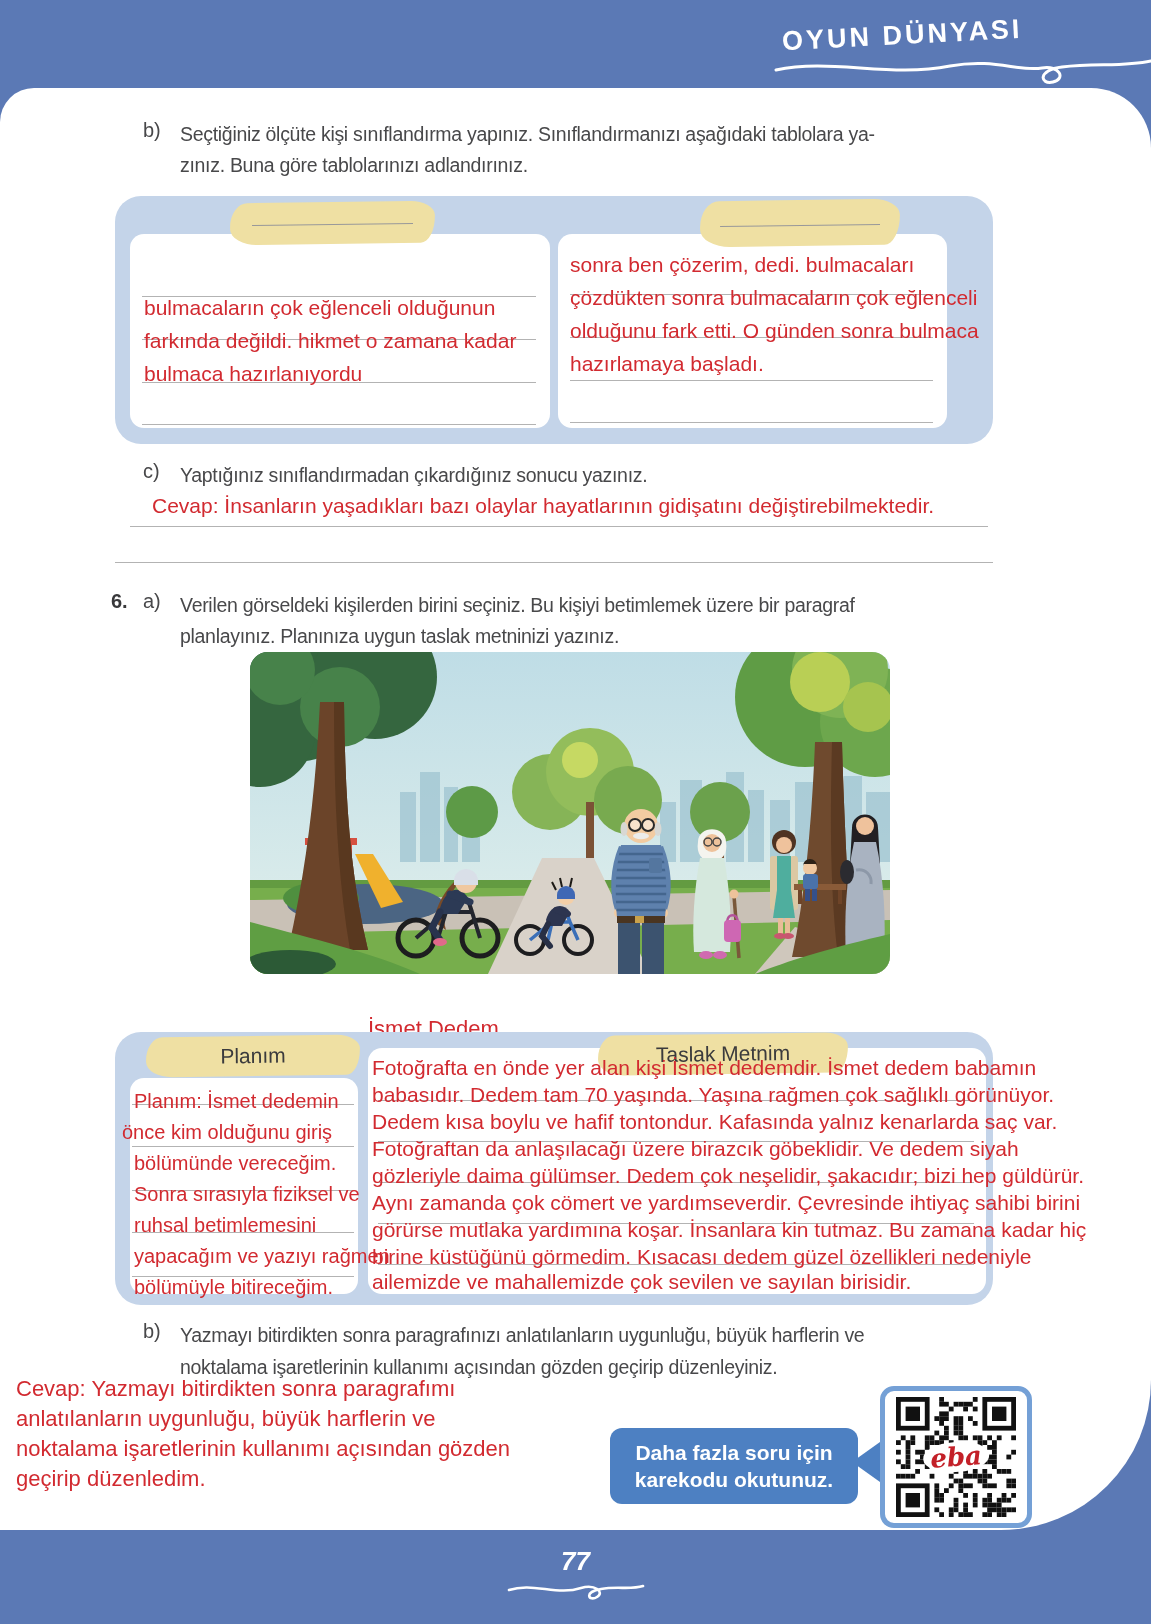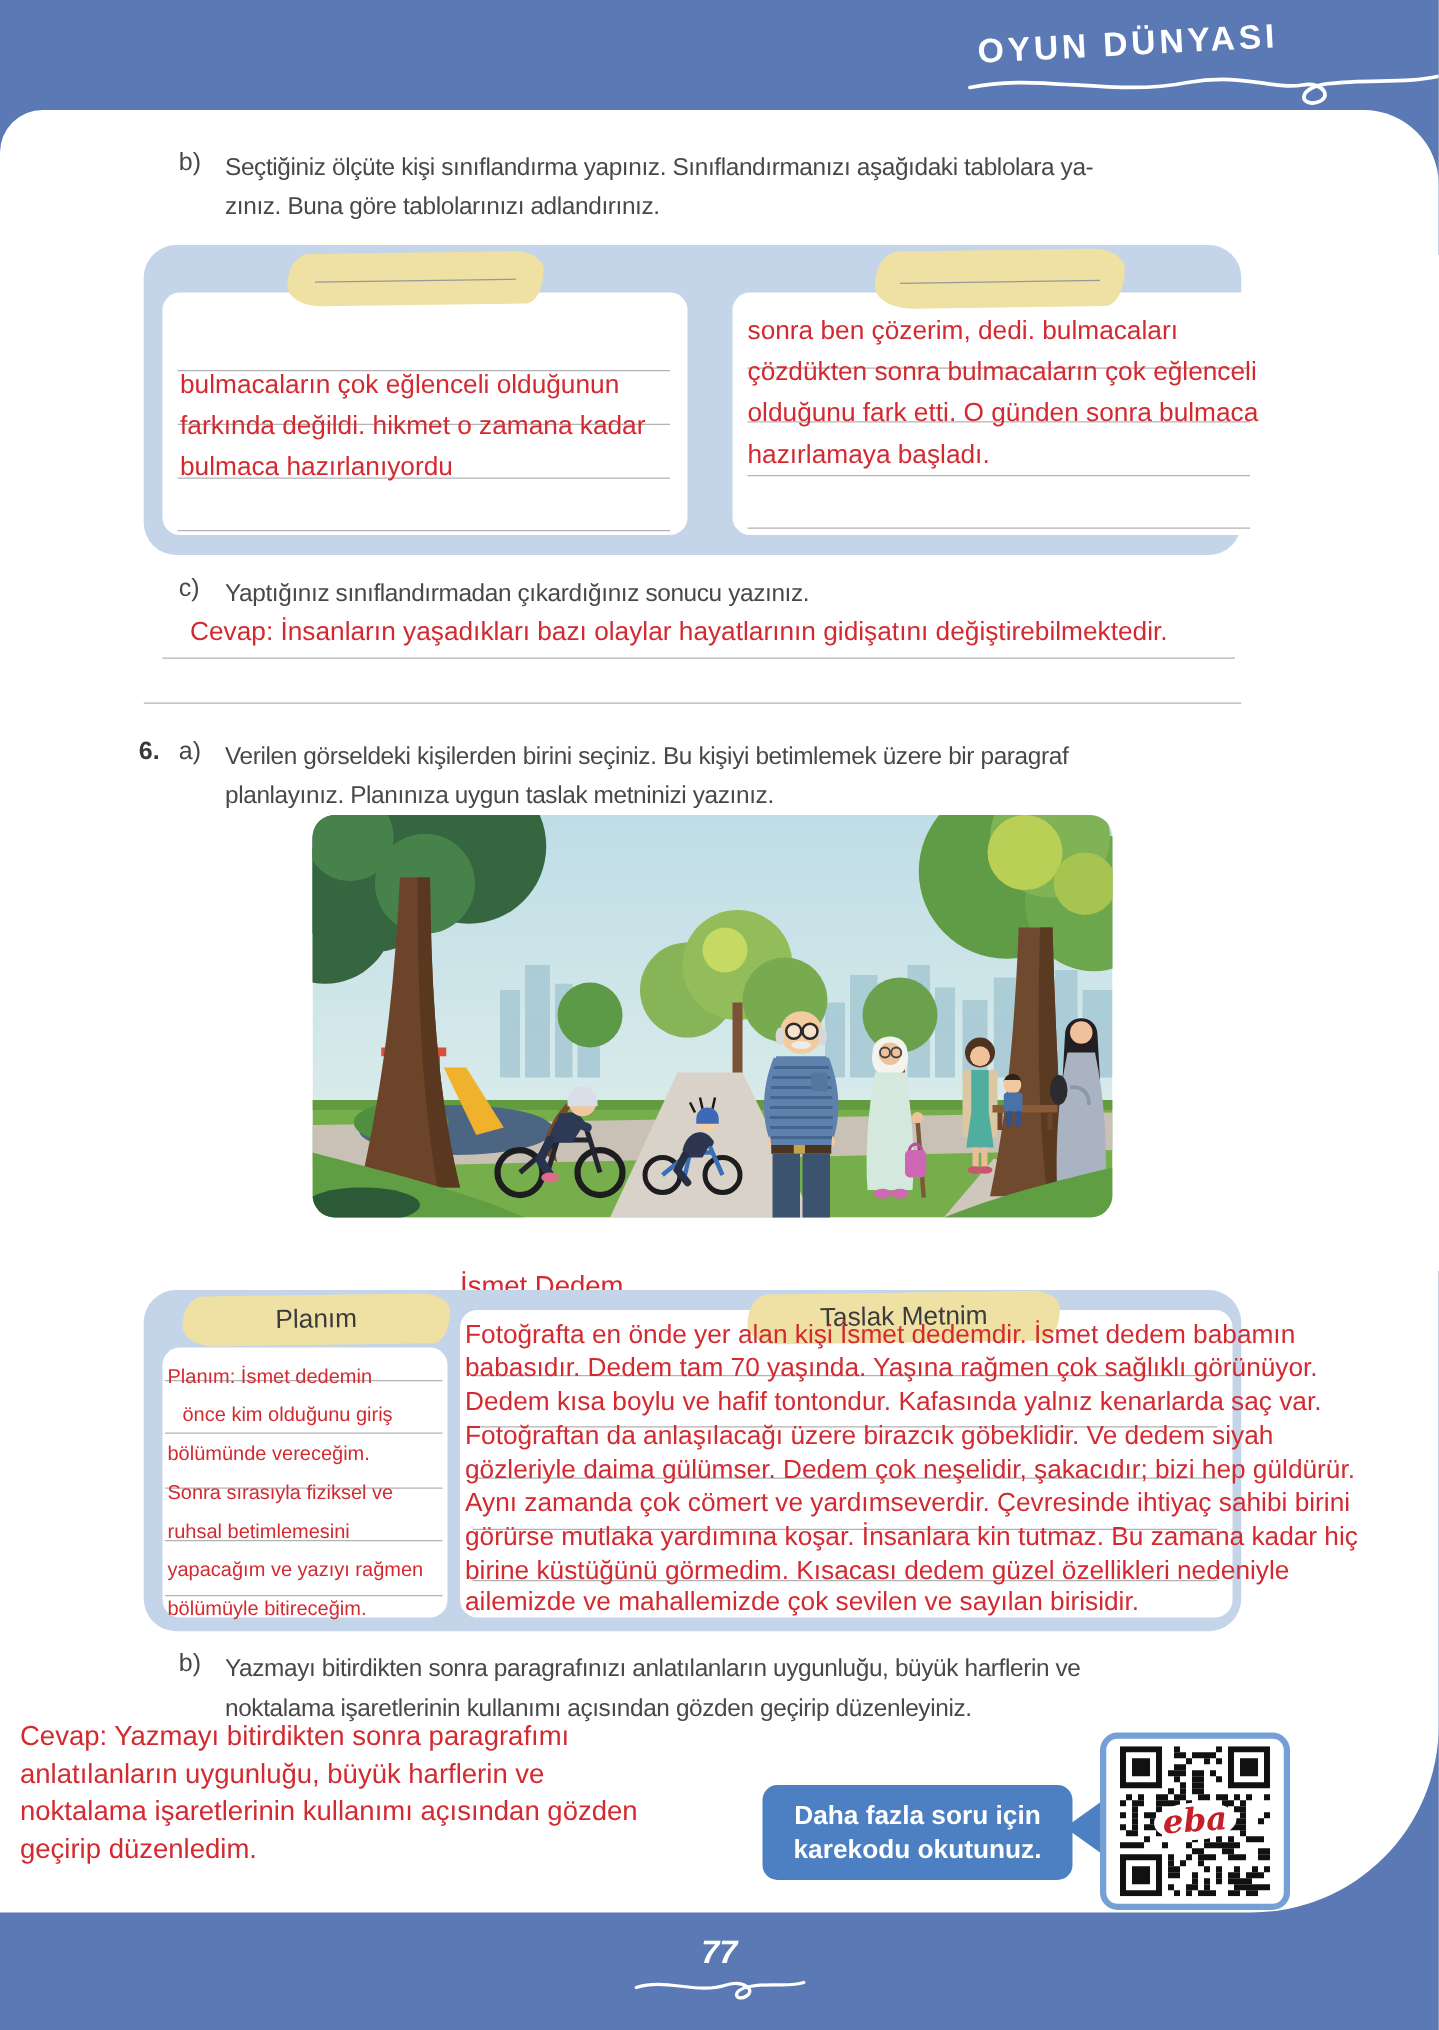--- a/index.html
+++ b/index.html
@@ -15,21 +15,21 @@
   .qlabel{font-size:20px;color:var(--ink)}
   .qnum{font-size:20px;font-weight:bold;color:#39393b}
   .red{color:var(--red);white-space:nowrap}
   .panel{background:var(--panel);border-radius:26px}
   .wbox{background:#fff;border-radius:14px}
   .blob{background:var(--highlight);border-radius:22px 30px 18px 34px / 30px 18px 34px 20px;transform:rotate(-.8deg)}
   .blobline{position:absolute;height:1px;background:#98989a}
   .rule{position:absolute;height:1px;background:var(--rule)}
   .heading{font-size:21px;color:#3b3b3d;text-align:center}
   .tansw{font-size:21px;line-height:33px}
-  .plantext{font-size:16px;line-height:31px}
+  .plantext{font-size:20px;line-height:31px}
   .drafttext{font-size:21px;line-height:27px}
   .answbig{font-size:22px;line-height:30px}
   #headerTitle{position:absolute;top:20px;right:128px;color:#fff;font-weight:bold;font-size:27px;letter-spacing:3px;transform:rotate(-3deg);font-family:"Liberation Sans",sans-serif}
   #bubble{position:absolute;left:610px;top:1428px;width:248px;height:76px;background:var(--bubble);border-radius:12px;color:#fff;font-weight:bold;font-size:21px;line-height:27px;text-align:center;padding-top:11px}
   #bubbleTail{position:absolute;left:852px;top:1442px;width:0;height:0;border-top:20px solid transparent;border-bottom:20px solid transparent;border-right:28px solid var(--bubble)}
   #qrCard{position:absolute;left:880px;top:1386px;width:152px;height:142px;background:#fff;border:5px solid var(--qrborder);border-radius:14px;padding:6px}
   #ebaLogo{position:absolute;left:50%;top:50%;transform:translate(-50%,-50%) rotate(-4deg);background:#fff;border-radius:48%;padding:0 7px;color:#c32028;font-family:"DejaVu Serif",serif;font-style:italic;font-weight:bold;font-size:26px;line-height:30px}
   #pageNum{position:absolute;left:0;top:1546px;width:1151px;text-align:center;color:#fff;font-weight:bold;font-style:italic;font-size:26px}
 </style>
 </head>
@@ -49,21 +49,21 @@
 <div class="abs panel" style="left:115px;top:196px;width:878px;height:248px"></div>
 <div class="abs wbox" style="left:130px;top:234px;width:420px;height:194px">
   <div class="rule" style="left:12px;right:14px;top:62px"></div>
   <div class="rule" style="left:12px;right:14px;top:105px"></div>
   <div class="rule" style="left:12px;right:14px;top:148px"></div>
   <div class="rule" style="left:12px;right:14px;top:190px"></div>
   <div class="abs red tansw" style="left:14px;top:57px">bulmacaların çok eğlenceli olduğunun</div>
   <div class="abs red tansw" style="left:14px;top:90px">farkında değildi. hikmet o zamana kadar</div>
   <div class="abs red tansw" style="left:14px;top:123px">bulmaca hazırlanıyordu</div>
 </div>
-<div class="abs wbox" style="left:586px;top:234px;width:428px;height:194px">
+<div class="abs wbox" style="left:558px;top:234px;width:389px;height:194px">
   <div class="rule" style="left:12px;right:14px;top:60px"></div>
   <div class="rule" style="left:12px;right:14px;top:103px"></div>
   <div class="rule" style="left:12px;right:14px;top:146px"></div>
   <div class="rule" style="left:12px;right:14px;top:188px"></div>
   <div class="abs red tansw" style="left:12px;top:14px">sonra ben çözerim, dedi. bulmacaları</div>
   <div class="abs red tansw" style="left:12px;top:47px">çözdükten sonra bulmacaların çok eğlenceli</div>
   <div class="abs red tansw" style="left:12px;top:80px">olduğunu fark etti. O günden sonra bulmaca</div>
   <div class="abs red tansw" style="left:12px;top:113px">hazırlamaya başladı.</div>
 </div>
 <div class="abs blob" style="left:230px;top:202px;width:205px;height:42px">
@@ -276,21 +276,21 @@
 <div class="rule" style="left:378px;top:1264px;width:596px"></div>
 
 <div class="abs blob" style="left:146px;top:1036px;width:214px;height:40px">
   <div class="heading" style="line-height:40px">Planım</div>
 </div>
 <div class="abs blob" style="left:598px;top:1034px;width:250px;height:40px">
   <div class="heading" style="line-height:40px">Taslak Metnim</div>
 </div>
 
 <div class="abs red plantext" style="left:134px;top:1086px">Planım: İsmet dedemin</div>
-<div class="abs red plantext" style="left:146px;top:1117px">önce kim olduğunu giriş</div>
+<div class="abs red plantext" style="left:122px;top:1117px">önce kim olduğunu giriş</div>
 <div class="abs red plantext" style="left:134px;top:1148px">bölümünde vereceğim.</div>
 <div class="abs red plantext" style="left:134px;top:1179px">Sonra sırasıyla fiziksel ve</div>
 <div class="abs red plantext" style="left:134px;top:1210px">ruhsal betimlemesini</div>
 <div class="abs red plantext" style="left:134px;top:1241px">yapacağım ve yazıyı rağmen</div>
 <div class="abs red plantext" style="left:134px;top:1272px">bölümüyle bitireceğim.</div>
 
 <div class="abs red drafttext" style="left:372px;top:1054px">Fotoğrafta en önde yer alan kişi İsmet dedemdir. İsmet dedem babamın</div>
 <div class="abs red drafttext" style="left:372px;top:1081px">babasıdır. Dedem tam 70 yaşında. Yaşına rağmen çok sağlıklı görünüyor.</div>
 <div class="abs red drafttext" style="left:372px;top:1108px">Dedem kısa boylu ve hafif tontondur. Kafasında yalnız kenarlarda saç var.</div>
 <div class="abs red drafttext" style="left:372px;top:1135px">Fotoğraftan da anlaşılacağı üzere birazcık göbeklidir. Ve dedem siyah</div>

